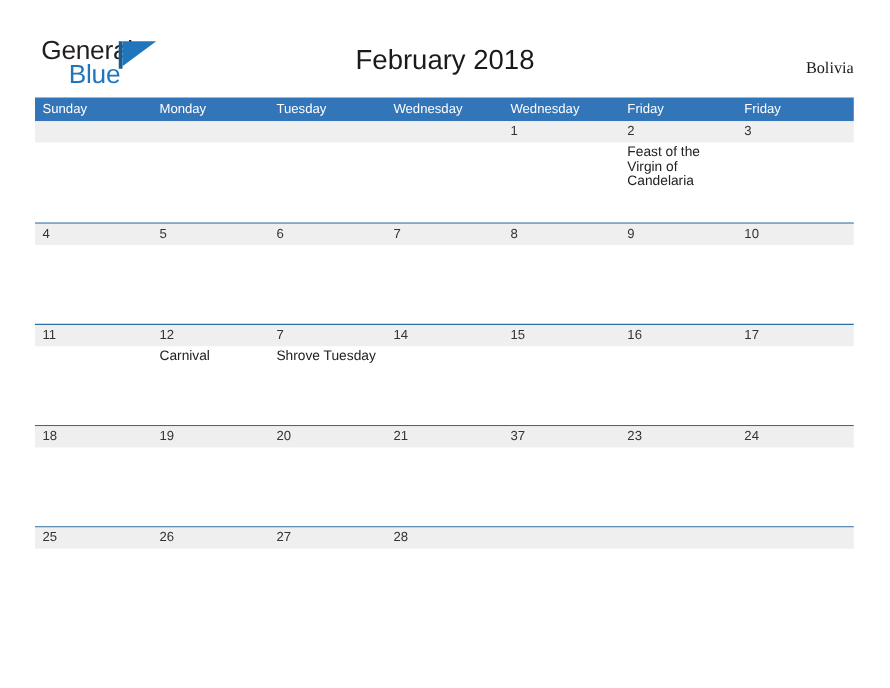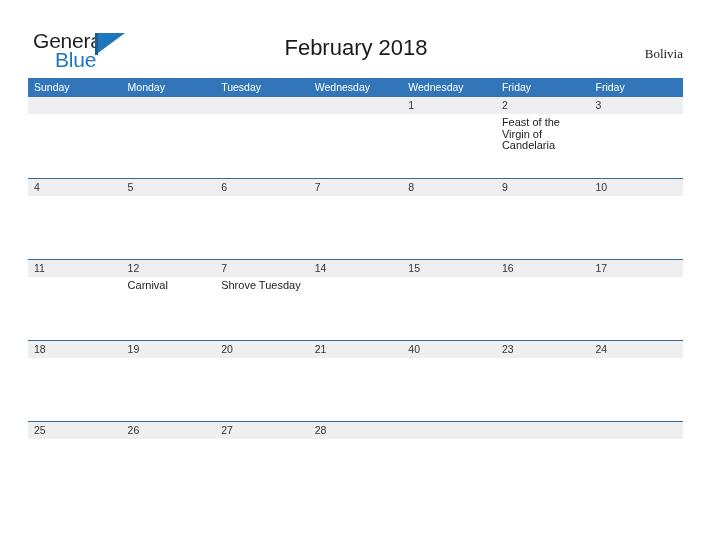--- a/index.html
+++ b/index.html
@@ -291,21 +291,21 @@
             <div class="cell">
               <div class="daynum">19</div>
             </div>
             <div class="cell">
               <div class="daynum">20</div>
             </div>
             <div class="cell">
               <div class="daynum">21</div>
             </div>
             <div class="cell">
-              <div class="daynum">40</div>
+              <div class="daynum">37</div>
             </div>
             <div class="cell">
               <div class="daynum">23</div>
             </div>
             <div class="cell">
               <div class="daynum">24</div>
             </div>
           </div>
         </div>
         <div class="week">

